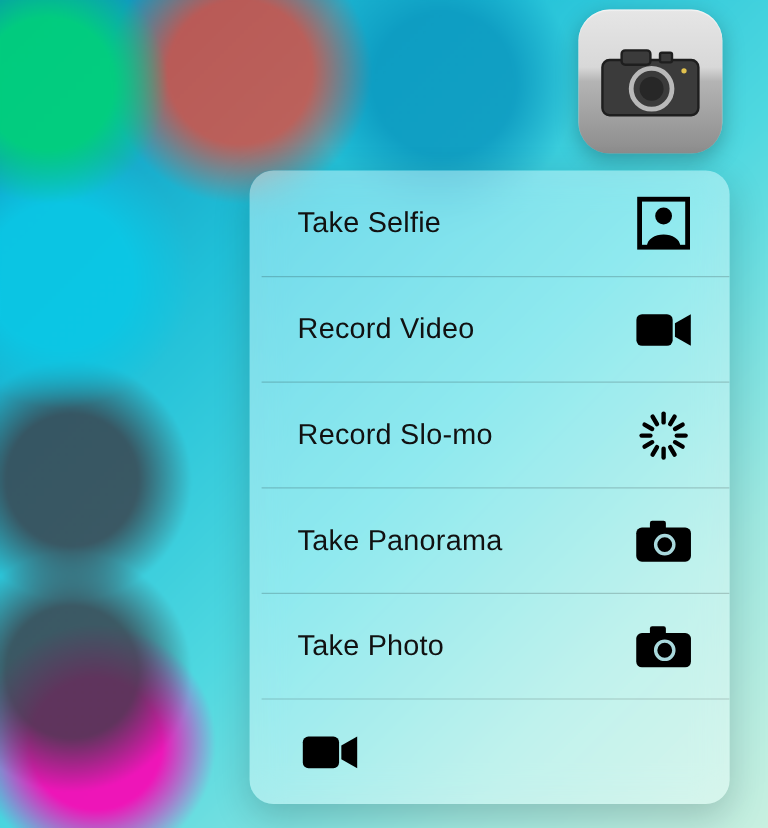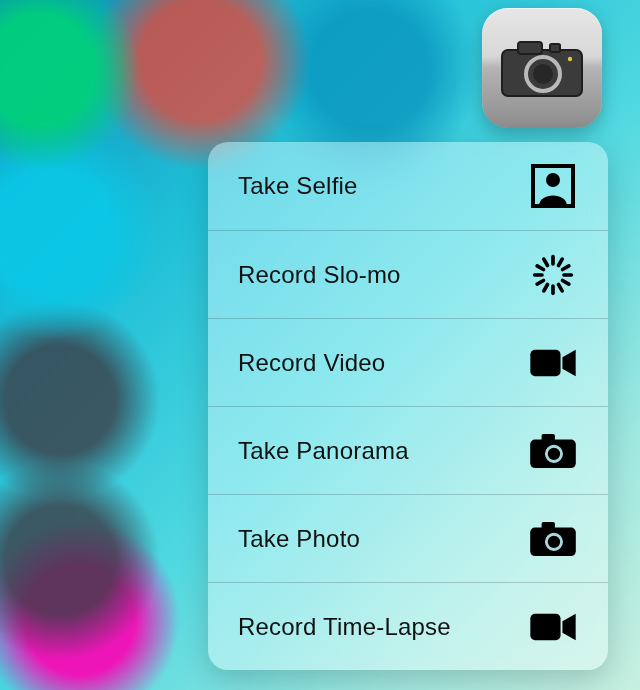--- a/index.html
+++ b/index.html
@@ -30,20 +30,21 @@
     }
 
     .menu {
       position:absolute; top:142px; left:208px;
       width:400px; border-radius:20px;
       background:rgba(255,255,255,0.40);
       backdrop-filter:blur(14px) saturate(1.1);
       -webkit-backdrop-filter:blur(14px) saturate(1.1);
       overflow:hidden;
       box-shadow:0 10px 30px rgba(0,0,0,0.18);
+      padding-left:10px;
     }
     .menu-item {
       display:flex; align-items:center; justify-content:space-between;
       height:88px; padding:0 28px 0 30px;
       border-top:1px solid rgba(0,0,0,0.18);
       cursor:pointer;
     }
     .menu-item:first-child { border-top:none; }
     .menu-item .label {
       font-size:24px; font-weight:400; color:#111; letter-spacing:0.2px;
@@ -78,47 +79,47 @@
       <span class="icon-slot">
         <svg viewBox="0 0 48 48" width="48" height="48">
           <rect x="4" y="4" width="40" height="40" fill="none" stroke="#000" stroke-width="4"></rect>
           <circle cx="24" cy="18" r="7" fill="#000"></circle>
           <path d="M10 44 C10 30 38 30 38 44 Z" fill="#000"></path>
         </svg>
       </span>
     </div>
 
     <div class="menu-item">
+      <span class="label">Record Video</span>
+      <span class="icon-slot">
+        <svg viewBox="0 0 52 36" width="50" height="34">
+          <rect x="2" y="4" width="32" height="28" rx="5" fill="#000"></rect>
+          <path d="M36 12 L50 4 L50 32 L36 24 Z" fill="#000"></path>
+        </svg>
+      </span>
+    </div>
+
+    <div class="menu-item">
       <span class="label">Record Slo-mo</span>
       <span class="icon-slot">
         <svg viewBox="0 0 48 48" width="44" height="44">
           <g transform="translate(24 24)" stroke="#000" stroke-width="4" stroke-linecap="round">
             <line x1="0" y1="-20" x2="0" y2="-12"></line>
             <line x1="10" y1="-17.3" x2="6" y2="-10.4"></line>
             <line x1="17.3" y1="-10" x2="10.4" y2="-6"></line>
             <line x1="20" y1="0" x2="12" y2="0"></line>
             <line x1="17.3" y1="10" x2="10.4" y2="6"></line>
             <line x1="10" y1="17.3" x2="6" y2="10.4"></line>
             <line x1="0" y1="20" x2="0" y2="12"></line>
             <line x1="-10" y1="17.3" x2="-6" y2="10.4"></line>
             <line x1="-17.3" y1="10" x2="-10.4" y2="6"></line>
             <line x1="-20" y1="0" x2="-12" y2="0"></line>
             <line x1="-17.3" y1="-10" x2="-10.4" y2="-6"></line>
             <line x1="-10" y1="-17.3" x2="-6" y2="-10.4"></line>
           </g>
-        </svg>
-      </span>
-    </div>
-
-    <div class="menu-item">
-      <span class="label">Record Video</span>
-      <span class="icon-slot">
-        <svg viewBox="0 0 52 36" width="50" height="34">
-          <rect x="2" y="4" width="32" height="28" rx="5" fill="#000"></rect>
-          <path d="M36 12 L50 4 L50 32 L36 24 Z" fill="#000"></path>
         </svg>
       </span>
     </div>
 
     <div class="menu-item">
       <span class="label">Take Panorama</span>
       <span class="icon-slot">
         <svg viewBox="0 0 52 40" width="50" height="38">
           <rect x="2" y="8" width="48" height="30" rx="5" fill="#000"></rect>
           <rect x="14" y="2" width="14" height="8" rx="2" fill="#000"></rect>
@@ -137,21 +138,20 @@
           <circle cx="27" cy="23" r="9" fill="#000" stroke="#000"></circle>
           <circle cx="27" cy="23" r="9" fill="none" stroke="#fff" stroke-width="0"></circle>
           <circle cx="27" cy="23" r="9" fill="none" stroke="#fff" stroke-width="0"></circle>
           <circle cx="27" cy="23" r="8" fill="none" stroke="rgba(255,255,255,0)"></circle>
           <circle cx="27" cy="23" r="8" fill="none" stroke="#a9d9dd" stroke-width="3"></circle>
         </svg>
       </span>
     </div>
 
     <div class="menu-item">
-      <span class="label">Record Time-Lapse</span>
       <span class="icon-slot">
         <svg viewBox="0 0 52 36" width="50" height="34">
           <rect x="2" y="4" width="32" height="28" rx="5" fill="#000"></rect>
           <path d="M36 12 L50 4 L50 32 L36 24 Z" fill="#000"></path>
         </svg>
       </span>
     </div>
 
   </div>
 </div>

